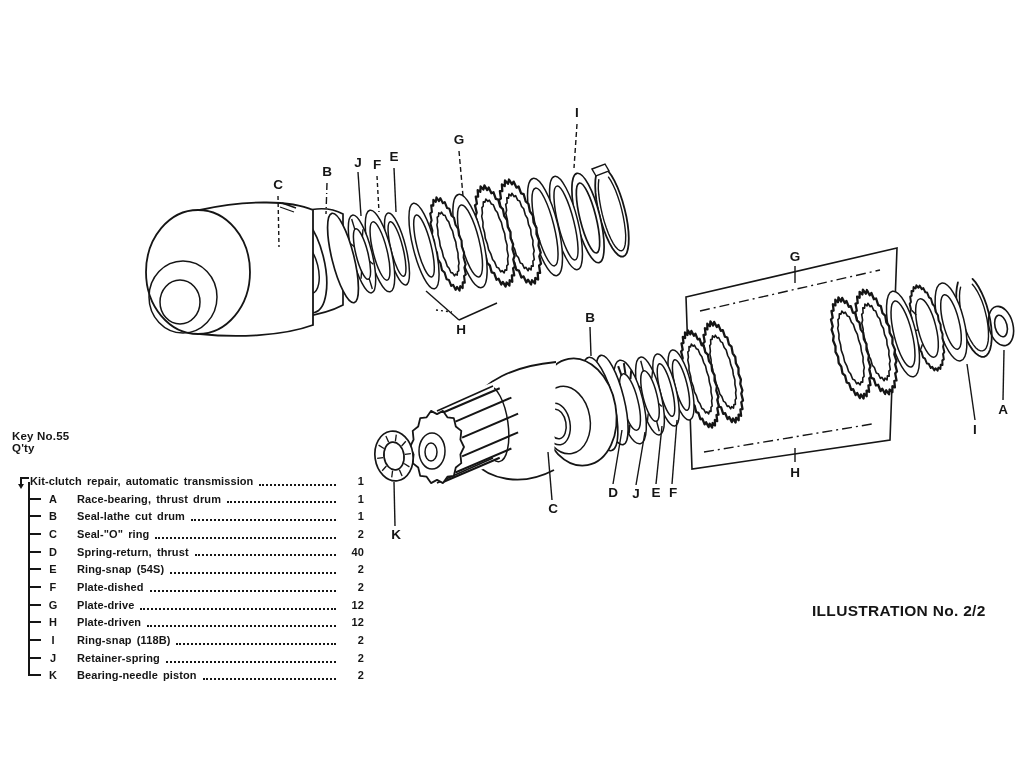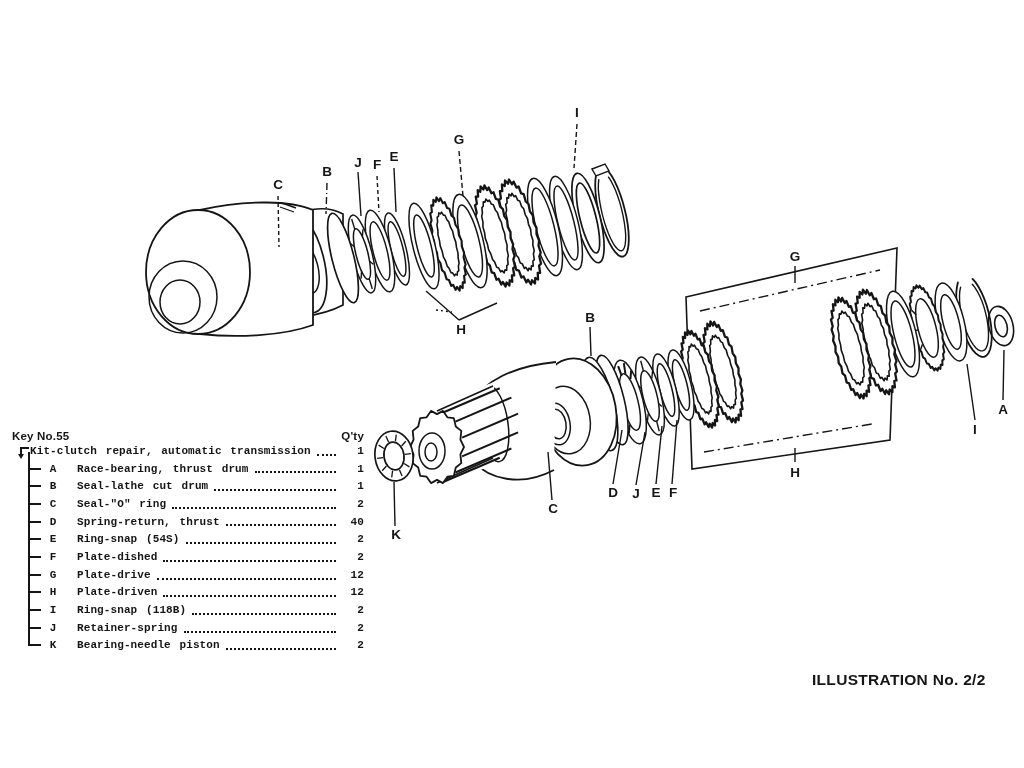--- a/index.html
+++ b/index.html
@@ -3,36 +3,36 @@
 <meta charset="utf-8">
 <style>
   html,body{margin:0;padding:0;background:#fff;}
   .canvas{position:relative;width:1024px;height:768px;background:#fff;overflow:hidden;
           font-family:"Liberation Sans",sans-serif;color:#151515;}
   #diagram{position:absolute;left:0;top:0;}
   .callout{font:700 13.5px "Liberation Sans",sans-serif;fill:#151515;}
   
   .key-table{position:absolute;left:12px;top:430px;width:352px;}
   .key-header{display:flex;justify-content:space-between;font-weight:700;font-size:11.5px;
-              letter-spacing:.2px;}
-  .key-rows{position:relative;margin-top:0;font-family:Liberation Mono, monospace;}
+              letter-spacing:.2px;flex-direction:column;}
+  .key-rows{position:relative;margin-top:18px;}
   .key-rows::before{content:"";position:absolute;left:16px;top:10px;bottom:8px;width:0;
                     border-left:2px solid #151515;}
   .key-row{display:flex;align-items:center;height:17.7px;font-size:11px;font-weight:700;
            white-space:nowrap;word-spacing:2px;letter-spacing:.1px;position:relative;}
   .tick{flex:none;width:13px;margin-left:16px;height:0;border-top:2px solid #151515;}
   .key-letter{flex:none;width:24px;text-align:center;}
   .key-name{flex:none;margin-left:12px;}
   .key-row.kit .key-name{margin-left:18px;}
   .leader{flex:1;height:0;border-bottom:2px dotted #151515;margin:0 4px 0 6px;
           align-self:flex-end;margin-bottom:4px;}
   .key-qty{flex:none;width:24px;text-align:right;}
   .kit-hook{position:absolute;left:2px;top:1px;overflow:visible;}
   
-  .illustration{position:absolute;left:812px;top:671px;font-weight:700;font-size:15.5px;
+  .illustration{position:absolute;left:812px;top:602px;font-weight:700;font-size:15.5px;
                 letter-spacing:.3px;text-align:center;}
 </style>
 </head>
 <body>
 
 <div class="canvas">
   <svg id="diagram" width="1024" height="768" viewBox="0 0 1024 768">
       <g>
         <polyline points="608.7,171.8 611.6,175.8 614.5,180.9 617.4,187.0 620.0,193.8 622.5,201.2 624.6,208.9 626.4,216.7 627.7,224.3 628.5,231.6 628.8,238.3 628.6,244.2 627.9,249.1 626.8,252.9 625.1,255.4 623.1,256.6 620.8,256.5 618.1,255.0 615.3,252.2 612.4,248.2 609.5,243.1 606.6,237.0 604.0,230.2 601.5,222.8 599.4,215.1 597.6,207.3 596.3,199.7 595.5,192.4 595.2,185.7 595.4,179.8 596.1,174.9" fill="none" stroke="#151515" stroke-width="1.8" stroke-linecap="round"></polyline>
         <polyline points="608.5,177.2 610.8,180.7 613.2,185.2 615.6,190.5 617.8,196.5 619.9,202.9 621.7,209.6 623.2,216.4 624.4,223.0 625.2,229.3 625.7,235.1 625.6,240.2 625.2,244.4 624.4,247.6 623.2,249.8 621.7,250.8 619.8,250.6 617.8,249.3 615.5,246.8 613.2,243.3 610.8,238.8 608.4,233.5 606.2,227.5 604.1,221.1 602.3,214.4 600.8,207.6 599.6,201.0 598.8,194.7 598.3,188.9 598.4,183.8 598.8,179.6" fill="none" stroke="#151515" stroke-width="1.4" stroke-linecap="round"></polyline>

